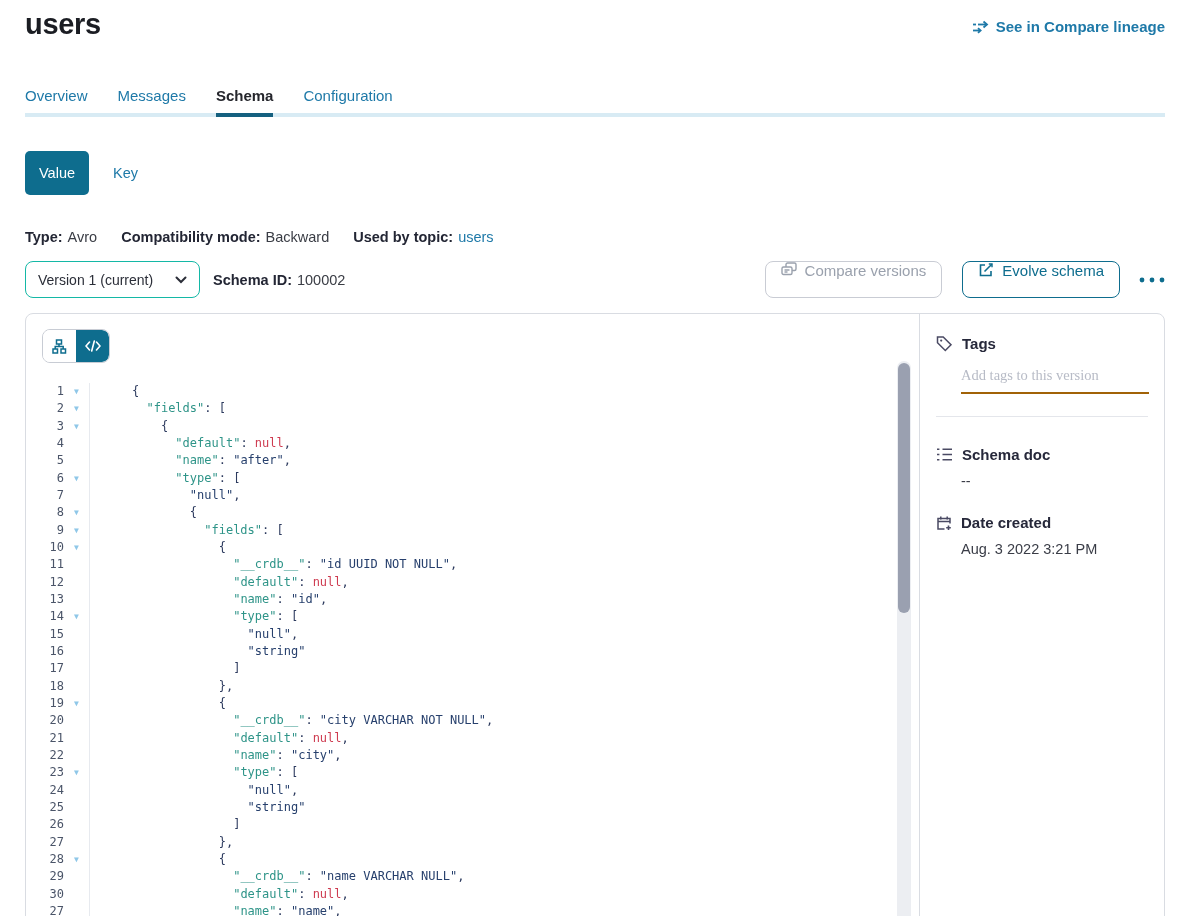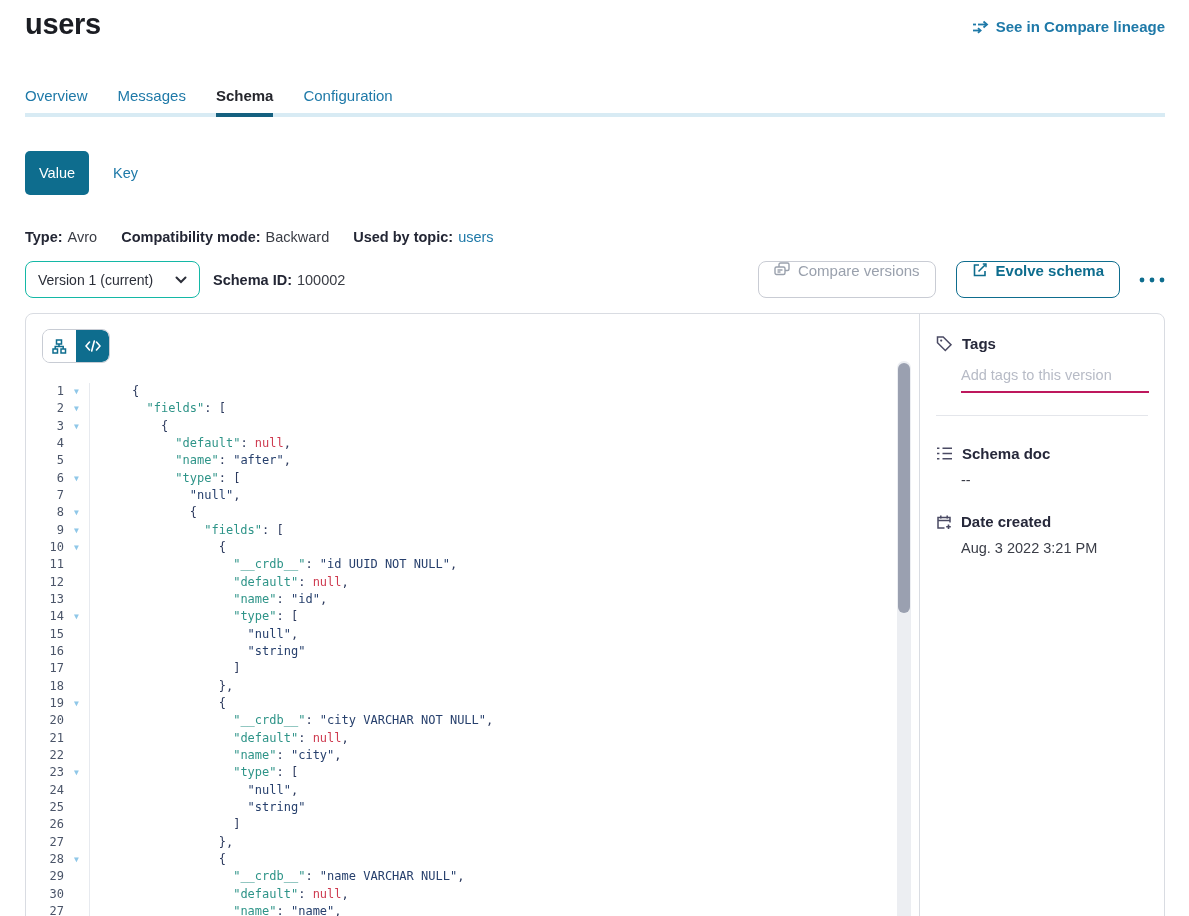--- a/index.html
+++ b/index.html
@@ -39,21 +39,21 @@
   .version-select { position:relative; display:flex; align-items:center; justify-content:space-between;
     width:175px; height:37px; border:1px solid #14b8a6; border-radius:8px; background:#fff;
     padding:0 12px; font-size:14px; color:#2b2e38; cursor:pointer; }
   .schema-id { margin-left:13px; font-size:14.5px; }
   .schema-id b { color:#232634; margin-right:5px; }
   .spacer { flex:1; }
   .btn { display:flex; gap:8px; height:37px; border-radius:8px;
     padding:0 15px; font-size:15px; background:#fff; cursor:pointer;
     font-family:"Liberation Sans", sans-serif; }
   .btn-compare { border:1px solid #c9ccd4; color:var(--muted); font-weight:400; cursor:default; }
-  .btn-evolve { border:1px solid var(--accent); color:var(--accent); font-weight:700; margin-left:20px; }
+  .btn-evolve { border:1px solid var(--accent); color:var(--accent); font-weight:400; margin-left:20px; }
   .ellipsis-btn { margin-left:19px; color:var(--accent); background:none; border:none; cursor:pointer;
     display:flex; align-items:center; }
 
   
   .panel { display:flex; margin-top:15px; height:650px; border:1px solid var(--border);
     border-radius:8px 8px 0 0; }
   .code-pane { position:relative; flex:1; overflow:hidden; }
   .view-toggle { display:inline-flex; margin:15px 0 0 16px; border:1px solid #c8ccd4;
     border-radius:8px; overflow:hidden; }
   .view-toggle .seg { width:33px; height:32px; display:flex; align-items:center; justify-content:center;
@@ -74,22 +74,22 @@
     background:#eceef2; border-radius:7px; }
   .vscroll-thumb { position:absolute; top:2px; left:1px; right:1px; height:250px;
     background:#9aa0b0; border-radius:6px; cursor:grab; }
 
   
   .sidebar { width:245px; flex:none; border-left:1px solid var(--border); padding:21px 16px 0 16px; }
   .side-head { display:flex; align-items:center; gap:9px; }
   .side-head .t { font-size:15px; font-weight:700; color:#26283a; }
   .side-icon { color:#4a4a63; display:flex; }
   .tags-input { display:block; margin:13px 0 0 25px; width:188px; border:none; outline:none;
-    border-bottom:2px solid #be185d; padding:2px 0 8px 0; font-size:14.5px;
-    font-family:Liberation Sans, sans-serif; color:#3a3d47; }
+    border-bottom:2px solid #a16207; padding:2px 0 8px 0; font-size:14.5px;
+    font-family:Liberation Serif, serif; color:#3a3d47; }
   .tags-input::placeholder { color:#b7bbc6; }
   .side-divider { border:none; border-top:1px solid #e4e6eb; margin-top:22px; }
   .side-section { margin-top:29px; }
   .side-value { margin:10px 0 0 25px; font-size:14.5px; color:#3a3d47; }
 </style>
 </head>
 <body>
 
 <div class="page">
 

